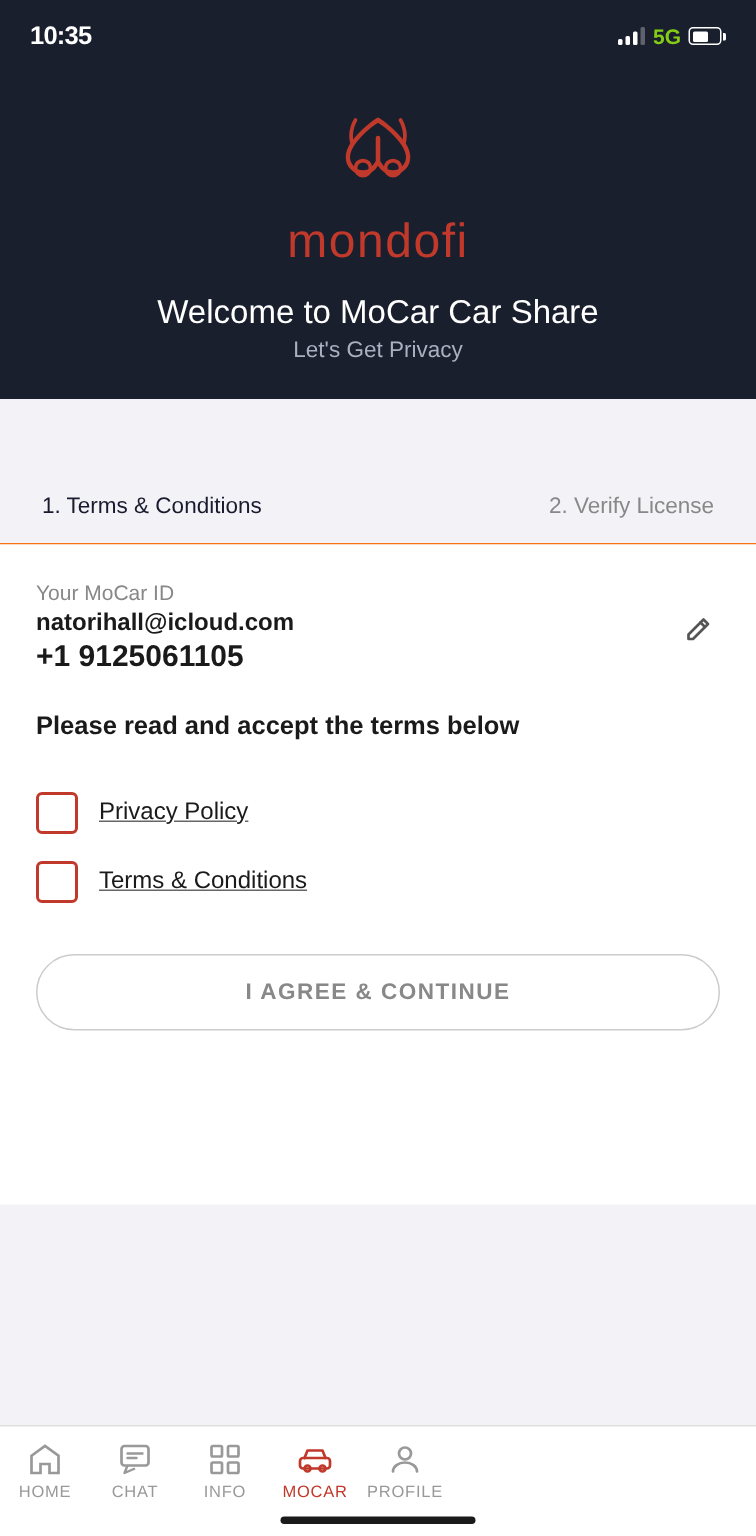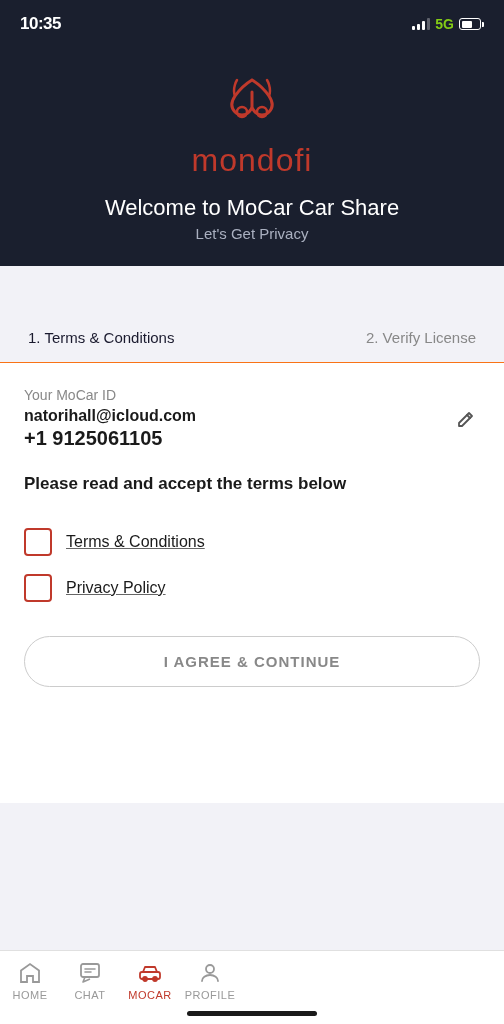--- a/index.html
+++ b/index.html
@@ -366,27 +366,27 @@
       </div>
     </div>
   </div>
 
   
   <div class="terms-prompt">Please read and accept the terms below</div>
 
   
   <div class="checkbox-item">
     <div class="checkbox-box"></div>
-    <span class="checkbox-label">Terms &amp; Conditions</span>
+    <span class="checkbox-label">Privacy Policy</span>
   </div>
 
   
   <div class="checkbox-item">
     <div class="checkbox-box"></div>
-    <span class="checkbox-label">Privacy Policy</span>
+    <span class="checkbox-label">Terms &amp; Conditions</span>
   </div>
 
   
   <button class="agree-btn">I AGREE &amp; CONTINUE</button>
 
 </div>
 
 <div class="bottom-nav-wrapper">
   <div class="nav-items-row">
 
@@ -399,20 +399,29 @@
 
     <div class="nav-item">
       <svg class="nav-svg" viewBox="0 0 24 24" fill="none">
         <rect x="3" y="3" width="18" height="13" rx="2" stroke="#999" stroke-width="1.8" fill="none"></rect>
         <path d="M7 8H17M7 11H13" stroke="#999" stroke-width="1.6" stroke-linecap="round"></path>
         <path d="M7 16L5 21L12 18" stroke="#999" stroke-width="1.6" fill="none" stroke-linejoin="round"></path>
       </svg>
       <span class="nav-label">CHAT</span>
     </div>
 
+    <div class="nav-item">
+      <svg class="nav-svg" viewBox="0 0 24 24" fill="none">
+        <rect x="3" y="3" width="7" height="7" rx="1" stroke="#999" stroke-width="1.8" fill="none"></rect>
+        <rect x="14" y="3" width="7" height="7" rx="1" stroke="#999" stroke-width="1.8" fill="none"></rect>
+        <rect x="3" y="14" width="7" height="7" rx="1" stroke="#999" stroke-width="1.8" fill="none"></rect>
+        <rect x="14" y="14" width="7" height="7" rx="1" stroke="#999" stroke-width="1.8" fill="none"></rect>
+      </svg>
+      <span class="nav-label">INFO</span>
+    </div>
 
     <div class="nav-item active">
       <svg class="nav-svg" viewBox="0 0 24 24" fill="none">
         <path d="M5 11L7 6H17L19 11" stroke="#c0392b" stroke-width="1.8" stroke-linecap="round" stroke-linejoin="round"></path>
         <rect x="2" y="11" width="20" height="7" rx="2" stroke="#c0392b" stroke-width="1.8" fill="none"></rect>
         <circle cx="7" cy="18" r="2" stroke="#c0392b" stroke-width="1.8" fill="none"></circle>
         <circle cx="17" cy="18" r="2" stroke="#c0392b" stroke-width="1.8" fill="none"></circle>
       </svg>
       <span class="nav-label">MOCAR</span>
     </div>

